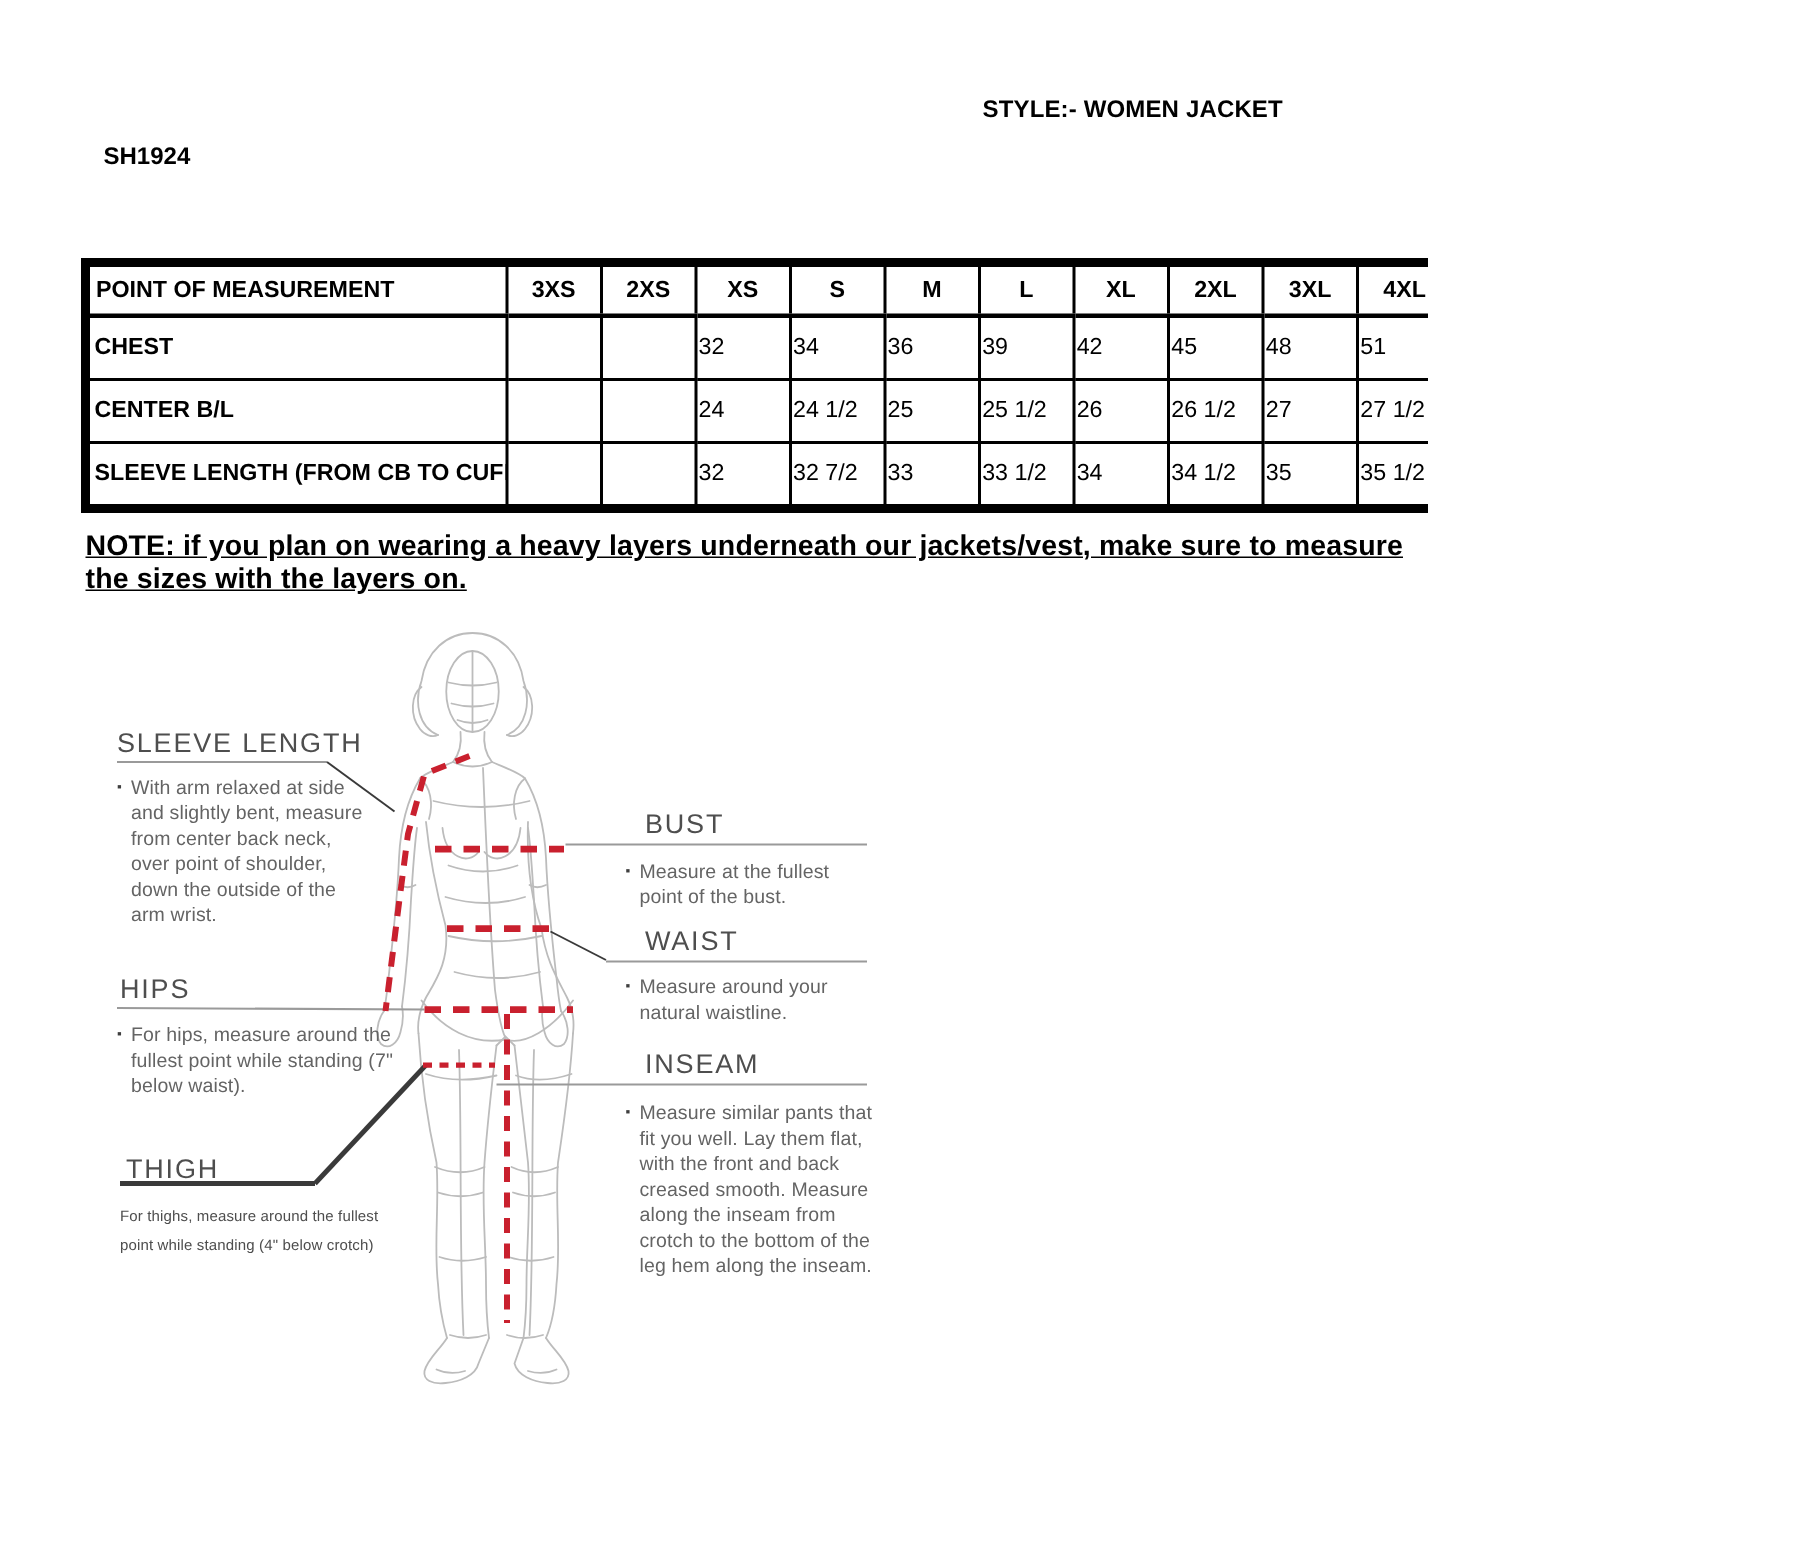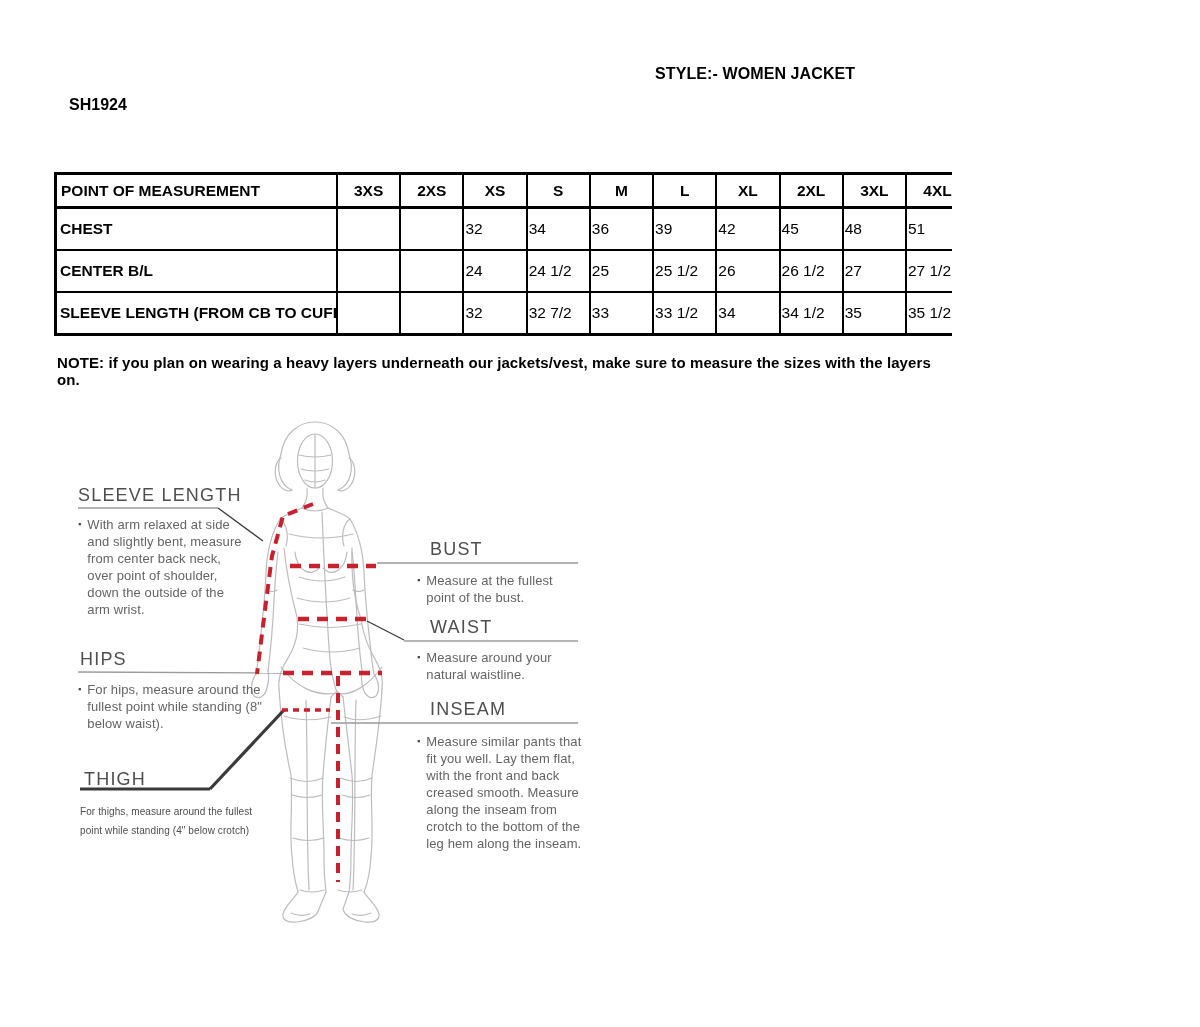--- a/index.html
+++ b/index.html
@@ -5,28 +5,28 @@
   html,body{margin:0;padding:0;background:#fff;}
   #page{position:relative;width:952px;height:1027px;background:#fff;overflow:hidden;
         font-family:"Liberation Sans",sans-serif;color:#000;}
   .abs{position:absolute;}
 
   
   .style-label{font-size:16px;font-weight:700;letter-spacing:.1px;}
   .style-code{font-size:16px;font-weight:700;margin-left:12px;}
 
   
-  table.sizes{border-collapse:collapse;border:3px solid #000000;table-layout:fixed;width:980px;}
+  table.sizes{border-collapse:collapse;border:6px solid #000000;table-layout:fixed;width:980px;}
   table.sizes th,table.sizes td{border:2px solid #000;font-size:15.5px;overflow:hidden;white-space:nowrap;}
   table.sizes thead th{height:31px;font-weight:700;text-align:center;padding:0;border-bottom:3px solid #000;}
   table.sizes thead th.pom{text-align:left;padding-left:4px;}
   table.sizes tbody td{height:38px;font-weight:400;text-align:left;}
   table.sizes tbody td.rowlabel{font-weight:700;padding-left:3px;}
 
-  .note-line{font-size:15px;font-weight:700;letter-spacing:.1px;}
+  .note-line{font-size:19px;font-weight:700;letter-spacing:.1px;text-decoration:underline;}
 
   
   .gh{font-size:18px;letter-spacing:1.2px;color:#4e4e4e;white-space:nowrap;}
   .gp{display:flex;gap:6px;font-size:13px;line-height:17px;color:#646464;letter-spacing:.1px;}
   .gp .sq{font-size:9px;line-height:17px;color:#3f3f3f;flex:0 0 auto;}
   .gp2{font-size:10px;line-height:18.5px;color:#4d4d4d;}
 
   svg#figure{position:absolute;left:0;top:0;pointer-events:none;}
 </style>
 </head>
@@ -216,21 +216,21 @@
 
   <div class="abs gh" style="left:78px;top:485px;">SLEEVE LENGTH</div>
   <div class="abs gp" style="left:78px;top:516px;width:168px;">
     <span class="sq">▪</span>
     <span>With arm relaxed at side and slightly bent, measure from center back neck, over point of shoulder, down the outside of the arm wrist.</span>
   </div>
 
   <div class="abs gh" style="left:80px;top:649px;">HIPS</div>
   <div class="abs gp" style="left:78px;top:681px;width:186px;">
     <span class="sq">▪</span>
-    <span>For hips, measure around the fullest point while standing (8" below waist).</span>
+    <span>For hips, measure around the fullest point while standing (7" below waist).</span>
   </div>
 
   <div class="abs gh" style="left:84px;top:769px;">THIGH</div>
   <div class="abs gp gp2" style="left:80px;top:803px;width:196px;">
     <span>For thighs, measure around the fullest point while standing (4" below crotch)</span>
   </div>
 
   <div class="abs gh" style="left:430px;top:539px;">BUST</div>
   <div class="abs gp" style="left:417px;top:572px;width:165px;">
     <span class="sq">▪</span>

